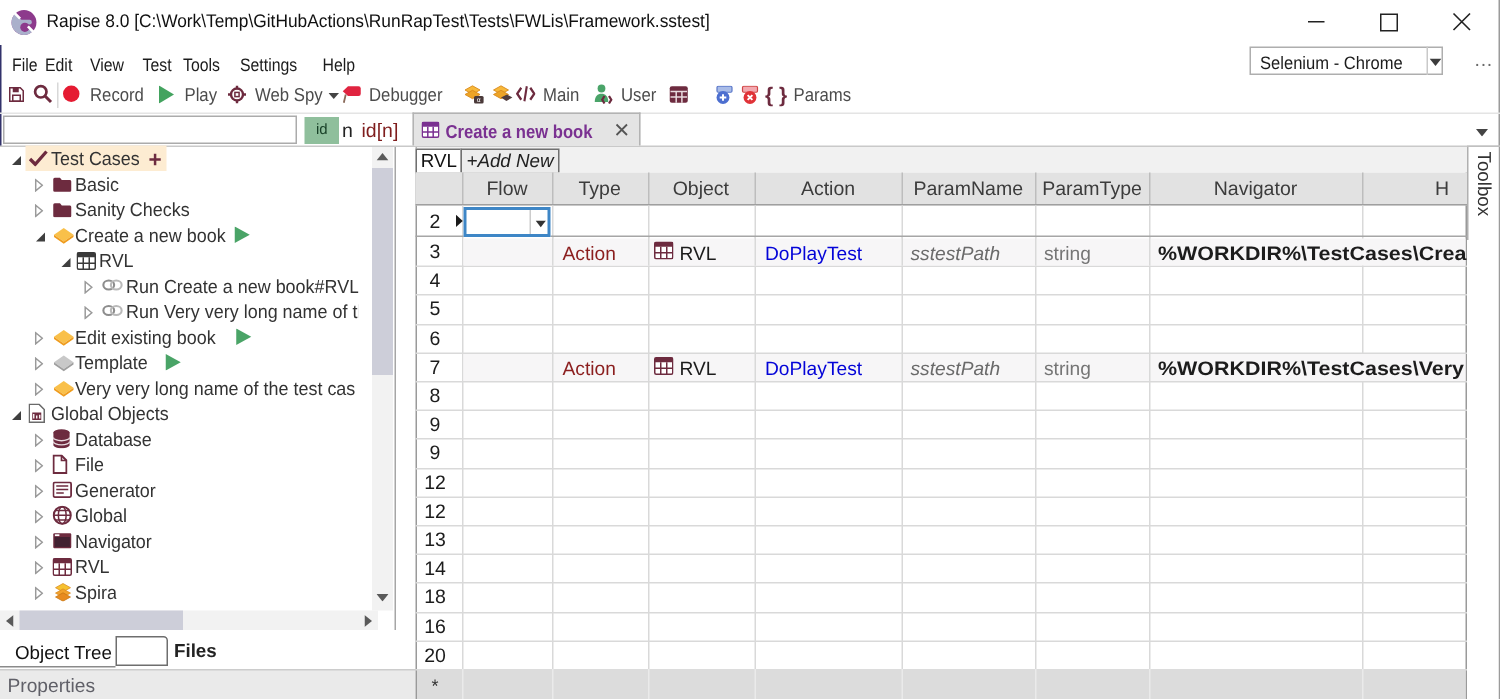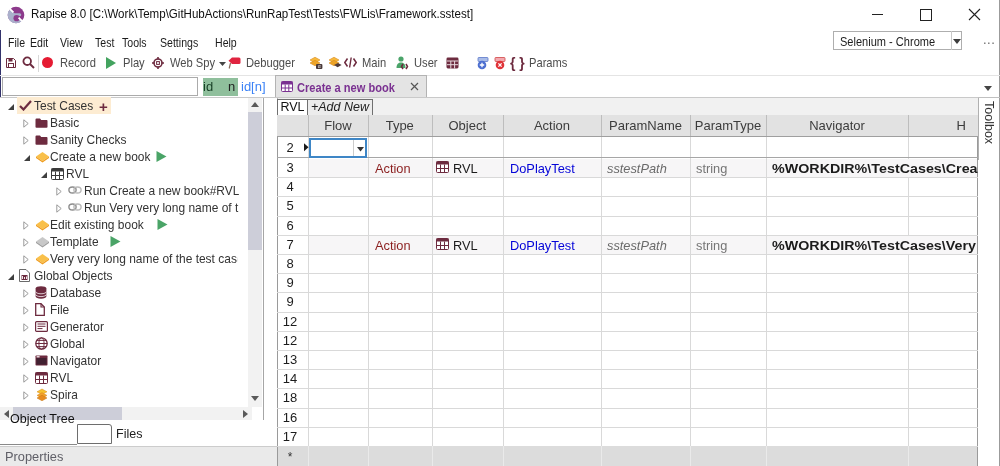--- a/index.html
+++ b/index.html
@@ -100,23 +100,23 @@
   </svg>
 <svg class="ic" style="left:494px;top:57px" width="12" height="13" viewBox="0 0 12 13">
 <rect x="1" y="0.5" width="10" height="4" rx="0.8" fill="#f3a9b0" stroke="#d04545" stroke-width="0.8"></rect>
 <circle cx="6" cy="8" r="4.3" fill="#e03338"></circle>
 <path d="M4.4 6.4 L7.6 9.6 M7.6 6.4 L4.4 9.6" stroke="#fff" stroke-width="1.3"></path>
   </svg>
 <div class="abs" style="left:510px;top:55px;font-size:14px;font-weight:bold;color:#6d2b3f;">{ }</div>
 <div class="abs" style="left:529px;top:56px;font-size:12.4px;color:#4c4c4c;display:inline-block;transform:scaleX(0.9);transform-origin:0 0;white-space:pre;">Params</div>
 <div class="abs" style="left:0px;top:75px;width:1000px;height:1px;background:#e4e4e4;"></div>
 <div class="abs" style="left:2px;top:77px;width:196px;height:19px;border:1px solid #ababab;background:#fff;box-sizing:border-box;"></div>
-<div class="abs" style="left:203px;top:78px;width:35px;height:18px;background:#8fbf9c;font-size:13px;color:#173f26;line-height:18px;">id</div>
+<div class="abs" style="left:203px;top:78px;width:23px;height:18px;background:#8fbf9c;text-align:center;font-size:10px;color:#173f26;line-height:18px;">id</div>
 <div class="abs" style="left:228px;top:78px;font-size:13px;color:#222;line-height:18px;">n</div>
-<div class="abs" style="left:241px;top:78px;font-size:13px;color:#3b82f6;line-height:18px;">id[n]</div>
+<div class="abs" style="left:241px;top:78px;font-size:13px;color:#7f1d1d;line-height:18px;">id[n]</div>
 <div class="abs" style="left:0px;top:97px;width:1000px;height:1px;background:#c9c9c9;"></div>
 <div class="abs" style="left:275px;top:75px;width:152px;height:22px;background:#e4e4e4;border:1px solid #b3b3b3;border-bottom:none;box-sizing:border-box;"></div>
 <svg class="ic" style="left:281px;top:81px" width="12" height="11" viewBox="0 0 12 11">
 <rect x="0.5" y="0.5" width="11" height="10" rx="1" fill="#fff" stroke="#7a3191" stroke-width="1"></rect>
 <rect x="0.5" y="0.5" width="11" height="3" fill="#7a3191"></rect>
 <path d="M4.2 3.5 V10.5 M7.8 3.5 V10.5 M0.5 7 H11.5" stroke="#7a3191" stroke-width="1"></path>
   </svg>
 <div class="abs" style="left:297px;top:81px;font-size:12.5px;font-weight:bold;color:#7a3191;display:inline-block;transform:scaleX(0.887);transform-origin:0 0;white-space:pre;">Create a new book</div>
 <svg class="ic" style="left:410px;top:82px" width="9" height="9" viewBox="0 0 9 9">
     <path d="M1 1 L8 8 M8 1 L1 8" stroke="#555" stroke-width="1.2"></path>
@@ -294,23 +294,23 @@
 <div class="abs" style="left:248px;top:112px;width:14px;height:138px;background:#cdced9;"></div>
 <div class="abs" style="left:0px;top:407px;width:252px;height:13px;background:#f2f2f2;"></div>
 <svg class="ic" style="left:4px;top:410px" width="5" height="8" viewBox="0 0 5 8">
     <path d="M5 0 L5 8 L0 4 Z" fill="#5a5a5a"></path>
   </svg>
 <svg class="ic" style="left:243px;top:410px" width="5" height="8" viewBox="0 0 5 8">
     <path d="M0 0 L0 8 L5 4 Z" fill="#5a5a5a"></path>
   </svg>
 <div class="abs" style="left:13px;top:407px;width:109px;height:13px;background:#cdced9;"></div>
 <div class="abs" style="left:0px;top:444px;width:77px;height:1px;background:#8a8a8a;"></div>
-<div class="abs" style="left:10px;top:412px;font-size:12.5px;color:#111;">Object Tree</div>
+<div class="abs" style="left:10px;top:428px;font-size:12.5px;color:#111;">Object Tree</div>
 <div class="abs" style="left:77px;top:424px;width:35px;height:20px;border:1px solid #6e6e6e;border-radius:0 3px 0 0;background:#fff;box-sizing:border-box;"></div>
-<div class="abs" style="left:84px;top:427px;font-size:12.5px;font-weight:normal;color:#222;padding-left:32px;">Files</div>
+<div class="abs" style="left:84px;top:427px;font-size:12.5px;font-weight:bold;color:#222;padding-left:32px;">Files</div>
 <div class="abs" style="left:0px;top:446px;width:277px;height:20px;background:#eaeaea;border-top:1px solid #cccccc;box-sizing:border-box;"></div>
 <div class="abs" style="left:5px;top:449px;font-size:12.8px;color:#606068;">Properties</div>
 <div class="abs" style="left:277px;top:98px;width:701px;height:17px;background:#f1f1f1;border-left:1px solid #b3b3b3;box-sizing:border-box;"></div>
 <div class="abs" style="left:277px;top:99px;width:31px;height:17px;background:#fff;border:1px solid #707070;box-sizing:border-box;text-align:center;font-size:12.5px;color:#111;line-height:15px;">RVL</div>
 <div class="abs" style="left:307px;top:99px;width:66px;height:17px;background:#ececec;border:1px solid #707070;box-sizing:border-box;text-align:center;font-size:12.5px;font-style:italic;color:#222;line-height:15px;">+Add New</div>
 <div class="abs" style="left:277px;top:115px;width:701px;height:351px;background:#fff;border-left:1px solid #9a9a9a;border-right:1px solid #9a9a9a;box-sizing:border-box;"></div>
 <div class="abs" style="left:277px;top:115px;width:701px;height:22px;background:#e2e2e2;border-bottom:1px solid #9f9f9f;box-sizing:border-box;"></div>
 <div class="abs" style="left:308px;top:118px;width:60px;text-align:center;font-size:13px;color:#3c3c3c;">Flow</div>
 <div class="abs" style="left:368px;top:118px;width:63.5px;text-align:center;font-size:13px;color:#3c3c3c;">Type</div>
 <div class="abs" style="left:431.5px;top:118px;width:71.5px;text-align:center;font-size:13px;color:#3c3c3c;">Object</div>
@@ -359,21 +359,21 @@
 <div class="abs" style="left:277px;top:237px;width:26px;text-align:center;font-size:13px;color:#1c1c1c;">7</div>
 <div class="abs" style="left:277px;top:256px;width:26px;text-align:center;font-size:13px;color:#1c1c1c;">8</div>
 <div class="abs" style="left:277px;top:275px;width:26px;text-align:center;font-size:13px;color:#1c1c1c;">9</div>
 <div class="abs" style="left:277px;top:294px;width:26px;text-align:center;font-size:13px;color:#1c1c1c;">9</div>
 <div class="abs" style="left:277px;top:314px;width:26px;text-align:center;font-size:13px;color:#1c1c1c;">12</div>
 <div class="abs" style="left:277px;top:333px;width:26px;text-align:center;font-size:13px;color:#1c1c1c;">12</div>
 <div class="abs" style="left:277px;top:352px;width:26px;text-align:center;font-size:13px;color:#1c1c1c;">13</div>
 <div class="abs" style="left:277px;top:371px;width:26px;text-align:center;font-size:13px;color:#1c1c1c;">14</div>
 <div class="abs" style="left:277px;top:390px;width:26px;text-align:center;font-size:13px;color:#1c1c1c;">18</div>
 <div class="abs" style="left:277px;top:410px;width:26px;text-align:center;font-size:13px;color:#1c1c1c;">16</div>
-<div class="abs" style="left:277px;top:429px;width:26px;text-align:center;font-size:13px;color:#1c1c1c;">17</div>
+<div class="abs" style="left:277px;top:429px;width:26px;text-align:center;font-size:13px;color:#1c1c1c;">20</div>
 <svg class="ic" style="left:304px;top:143px" width="4.5" height="8.5" viewBox="0 0 5 9">
     <path d="M0 0 L5 4.5 L0 9 Z" fill="#1a1a1a"></path>
   </svg>
 <div class="abs" style="left:309px;top:138px;width:58px;height:20px;border:2px solid #3e86c6;background:#fff;box-sizing:border-box;"></div>
 <div class="abs" style="left:353px;top:140px;width:1px;height:16px;background:#cccccc;"></div>
 <svg class="ic" style="left:357px;top:147px" width="7" height="4.5" viewBox="0 0 8 5">
     <path d="M0 0 L8 0 L4 5 Z" fill="#333"></path>
   </svg>
 <div class="abs" style="left:309px;top:159px;width:668px;height:18px;background:#f7f6f7;"></div>
 <div class="abs" style="left:368px;top:158px;width:1px;height:19px;background:#d9d9d9;"></div>

